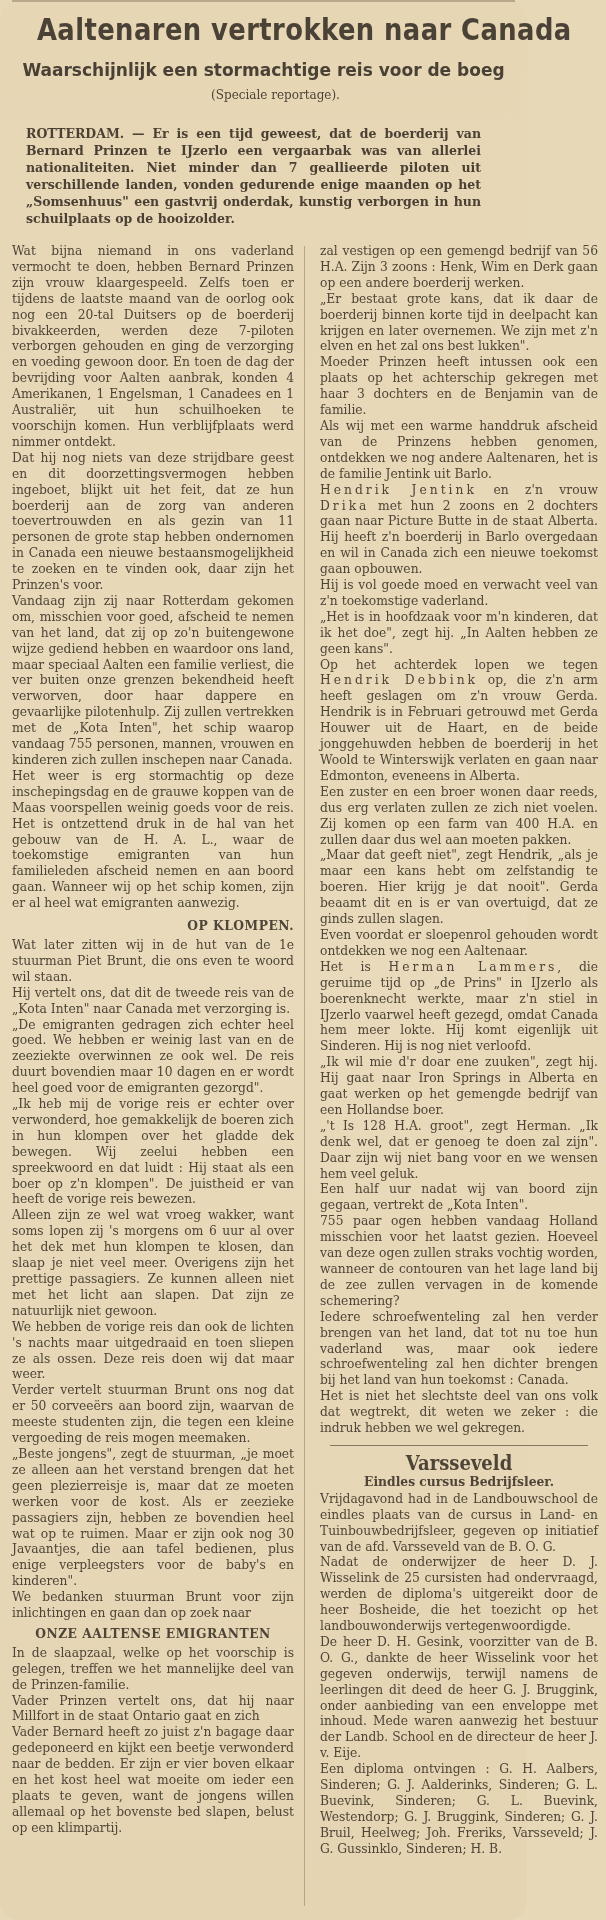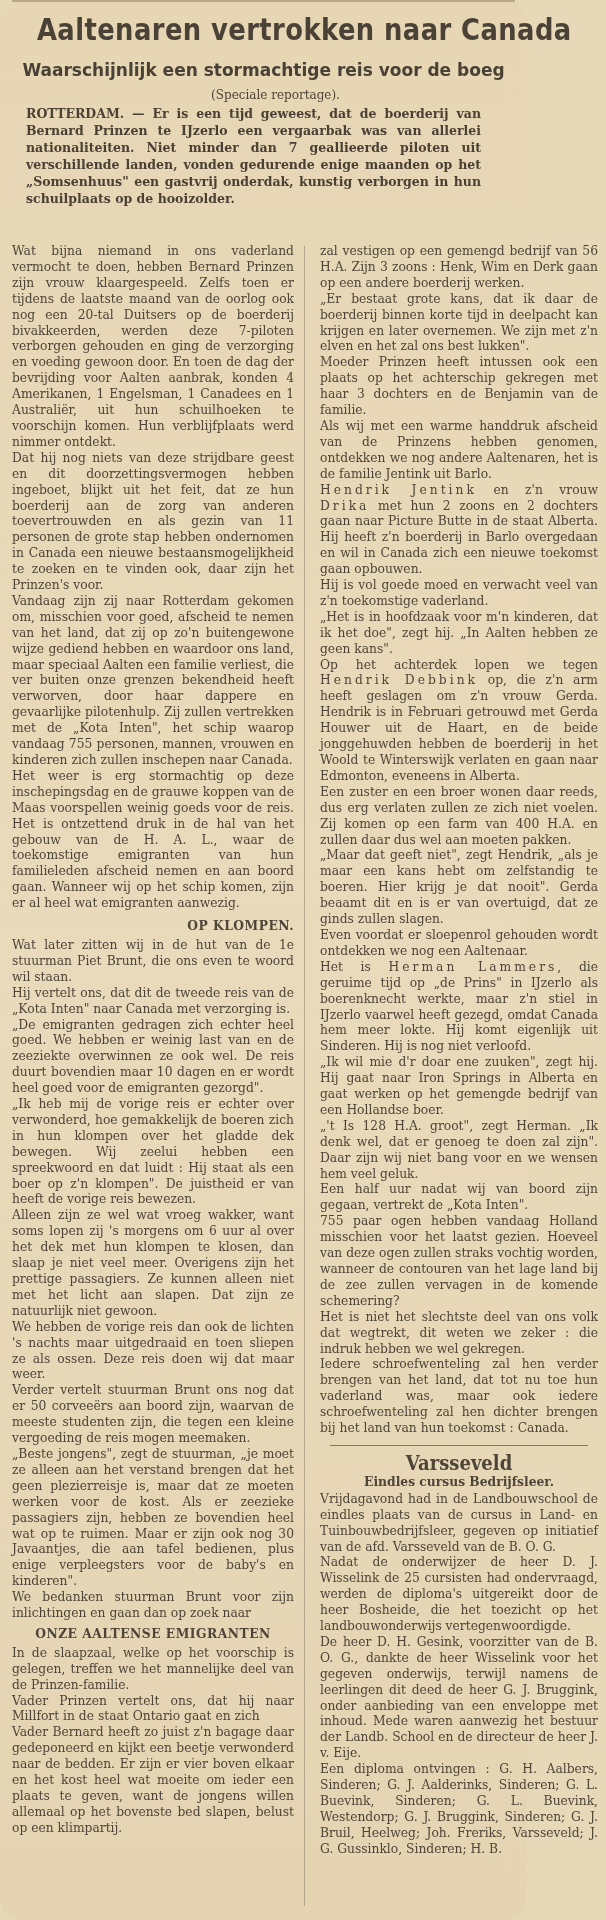--- a/index.html
+++ b/index.html
@@ -18,21 +18,21 @@
     color:#4b4237; transform: scaleX(0.86); transform-origin: center;
     white-space: nowrap;
   }
   .subhead {
     position:absolute; left:0; right:0; top:60px; text-align:center;
     font-family: "DejaVu Sans", "Liberation Sans", sans-serif;
     font-size: 17px; font-weight: bold; color:#4a4136; white-space: nowrap;
   }
   .byline { position:absolute; left:0; right:0; top:88px; text-align:center; font-size: 12px; color:#4d4438;margin-left:24px; }
   .lede {
-    position:absolute; left:26px; right:46px; top:105px;
+    position:absolute; left:26px; right:46px; top:125px;
     font-size: 12.5px; font-weight: bold; line-height: 17px; text-align: justify; color:#4a4034;
   }
   .col {
     position:absolute; top:244px; font-size: 12.3px; line-height: 15.9px;
     text-align: justify; color:#4e4538;
   }
   .col p { margin: 0; text-indent: 0; }
   .col-left { left: 12px; width: 282px; }
   .col-right { left: 320px; width: 278px; }
   .divider { position:absolute; left:304px; top:246px; width:1px; height:1660px; background:#8c7f68; opacity:0.55; }
@@ -87,22 +87,22 @@
     <p>„Het is in hoofdzaak voor m'n kinderen, dat ik het doe", zegt hij. „In Aalten hebben ze geen kans".</p>
     <p><span>Op het achterdek lopen we tegen </span><span class="spaced">Hendrik Debbink</span><span> op, die z'n arm heeft geslagen om z'n vrouw Gerda. Hendrik is in Februari getrouwd met Gerda Houwer uit de Haart, en de beide jonggehuwden hebben de boerderij in het Woold te Winterswijk verlaten en gaan naar Edmonton, eveneens in Alberta.</span></p>
     <p>Een zuster en een broer wonen daar reeds, dus erg verlaten zullen ze zich niet voelen. Zij komen op een farm van 400 H.A. en zullen daar dus wel aan moeten pakken.</p>
     <p>„Maar dat geeft niet", zegt Hendrik, „als je maar een kans hebt om zelfstandig te boeren. Hier krijg je dat nooit". Gerda beaamt dit en is er van overtuigd, dat ze ginds zullen slagen.</p>
     <p>Even voordat er sloepenrol gehouden wordt ontdekken we nog een Aaltenaar.</p>
     <p><span>Het is </span><span class="spaced">Herman Lammers</span><span>, die geruime tijd op „de Prins" in IJzerlo als boerenknecht werkte, maar z'n stiel in IJzerlo vaarwel heeft gezegd, omdat Canada hem meer lokte. Hij komt eigenlijk uit Sinderen. Hij is nog niet verloofd.</span></p>
     <p>„Ik wil mie d'r doar ene zuuken", zegt hij. Hij gaat naar Iron Springs in Alberta en gaat werken op het gemengde bedrijf van een Hollandse boer.</p>
     <p>„'t Is 128 H.A. groot", zegt Herman. „Ik denk wel, dat er genoeg te doen zal zijn". Daar zijn wij niet bang voor en we wensen hem veel geluk.</p>
     <p>Een half uur nadat wij van boord zijn gegaan, vertrekt de „Kota Inten".</p>
     <p>755 paar ogen hebben vandaag Holland misschien voor het laatst gezien. Hoeveel van deze ogen zullen straks vochtig worden, wanneer de contouren van het lage land bij de zee zullen vervagen in de komende schemering?</p>
+    <p>Iedere schroefwenteling zal hen verder brengen van het land, dat tot nu toe hun vaderland was, maar ook iedere schroefwenteling zal hen dichter brengen bij het land van hun toekomst : Canada.</p>
     <p>Het is niet het slechtste deel van ons volk dat wegtrekt, dit weten we zeker : die indruk hebben we wel gekregen.</p>
-    <p>Iedere schroefwenteling zal hen verder brengen van het land, dat tot nu toe hun vaderland was, maar ook iedere schroefwenteling zal hen dichter brengen bij het land van hun toekomst : Canada.</p>
 
     <div class="rule"></div>
 
     <p class="place-head">Varsseveld</p>
     <p class="place-sub">Eindles cursus Bedrijfsleer.</p>
     <p>Vrijdagavond had in de Landbouwschool de eindles plaats van de cursus in Land- en Tuinbouwbedrijfsleer, gegeven op initiatief van de afd. Varsseveld van de B. O. G.</p>
     <p>Nadat de onderwijzer de heer D. J. Wisselink de 25 cursisten had ondervraagd, werden de diploma's uitgereikt door de heer Bosheide, die het toezicht op het landbouwonderwijs vertegenwoordigde.</p>
     <p>De heer D. H. Gesink, voorzitter van de B. O. G., dankte de heer Wisselink voor het gegeven onderwijs, terwijl namens de leerlingen dit deed de heer G. J. Bruggink, onder aanbieding van een enveloppe met inhoud. Mede waren aanwezig het bestuur der Landb. School en de directeur de heer J. v. Eije.</p>
     <p>Een diploma ontvingen : G. H. Aalbers, Sinderen; G. J. Aalderinks, Sinderen; G. L. Buevink, Sinderen; G. L. Buevink, Westendorp; G. J. Bruggink, Sinderen; G. J. Bruil, Heelweg; Joh. Freriks, Varsseveld; J. G. Gussinklo, Sinderen; H. B.</p>
   </div>

